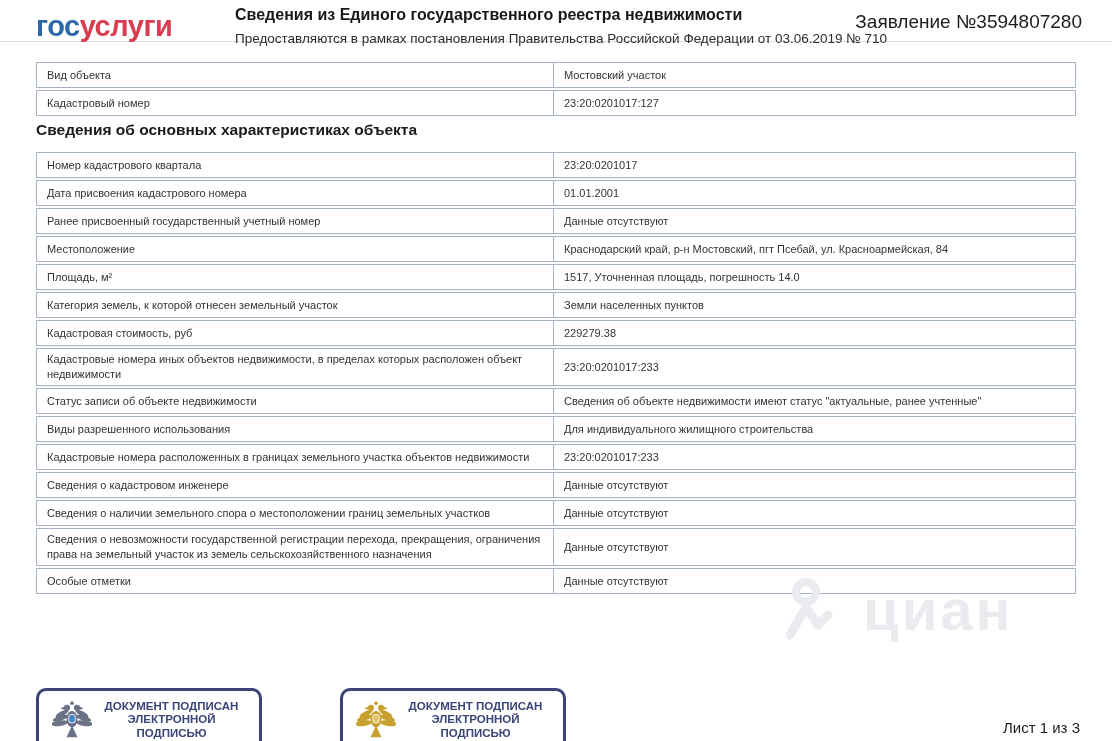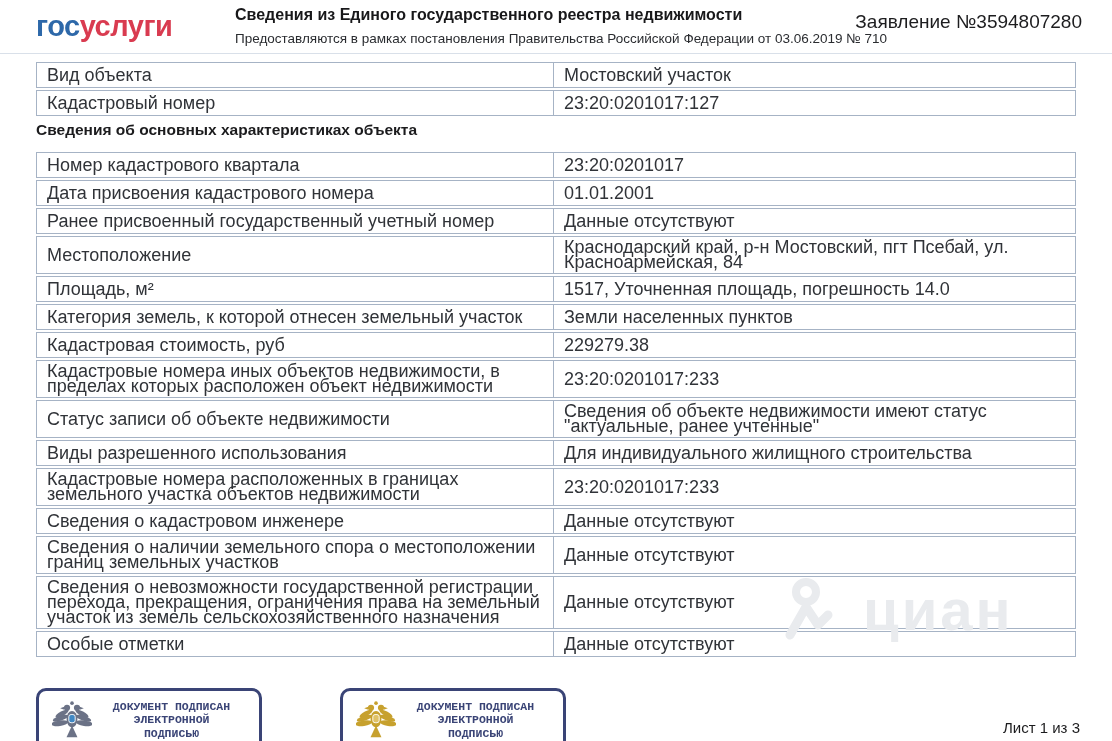--- a/index.html
+++ b/index.html
@@ -1,54 +1,54 @@
 <!DOCTYPE html>
 <html><head>
 <meta charset="utf-8">
 <style>
   * { margin:0; padding:0; box-sizing:border-box; }
   html,body { background:#ffffff; }
   body { width:1112px; height:741px; font-family:"Liberation Sans", sans-serif; }
   .page { position:relative; width:1112px; height:741px; background:#fff; overflow:hidden; }
 
   
-  .header { position:absolute; left:0; top:0; width:1112px; height:54px; background:#fff; border-bottom:1px solid #d9e0e9; }
+  .header { position:absolute; left:0; top:0; width:1112px; height:42px; background:#fff; border-bottom:1px solid #d9e0e9; }
   .logo { position:absolute; left:36px; top:10px; font-size:29px; font-weight:bold; letter-spacing:-0.5px; }
   .logo-blue { color:#2d68a9; }
   .logo-red  { color:#d93b50; }
   .head-center { position:absolute; left:235px; top:6px; width:660px; }
   .doc-title { font-size:16px; font-weight:bold; color:#18181a; }
   .doc-subtitle { font-size:13.5px; color:#2a2c30; margin-top:7px; }
   .application-number { position:absolute; right:30px; top:11px; font-size:19px; color:#1d1d1f; }
 
   
   .tbl { position:absolute; left:36px; width:1040px; }
   .summary { top:62px; }
   .details { top:152px; }
   .row { display:flex; align-items:stretch; border:1px solid #a6b3c5; background:#fff; margin-bottom:2px; min-height:26px; }
-  .cell { padding:3px 10px; font-size:18px; color:#303338; line-height:15px; display:flex; align-items:center; }
+  .cell { padding:3px 10px; font-size:11px; color:#303338; line-height:15px; display:flex; align-items:center; }
   .cell.label { width:517px; border-right:1px solid #a6b3c5; }
   .cell.value { flex:1; position:relative; }
   .details .row:nth-child(16) .cell.value { background:linear-gradient(90deg, rgba(208,214,223,0.30), rgba(255,255,255,0) 45%); }
 
   .section-title { position:absolute; left:36px; top:121px; font-size:15.5px; font-weight:bold; color:#1b1b1d; }
 
   
   .watermark { position:absolute; left:778px; top:576px; display:flex; align-items:center; gap:29px;
                color:#e9ebee; font-weight:bold; font-size:58px; letter-spacing:3px;
                pointer-events:none; z-index:4; user-select:none; }
   .watermark svg { display:block; }
 
   
   .stamp { position:absolute; top:688px; width:226px; height:64px; background:#fff;
            border:3px solid #3a4476; border-radius:10px; display:flex; align-items:center; }
   .stamp-left  { left:36px; }
   .stamp-right { left:340px; }
   .emblem { width:40px; height:42px; margin-left:13px; flex:none; }
-  .stamp-text { flex:1; text-align:center; font-size:11.5px; font-weight:bold; color:#3a4476; line-height:13.5px; padding-right:8px;font-family:Liberation Mono, monospace; }
+  .stamp-text { flex:1; text-align:center; font-size:11.5px; font-weight:bold; color:#3a4476; line-height:13.5px; padding-right:8px; }
 
   .page-number { position:absolute; right:32px; top:719px; font-size:15px; color:#1c1c1e; }
 </style>
 </head>
 <body>
 
 <div class="page">
 
   <div class="header">
     <div class="logo">

